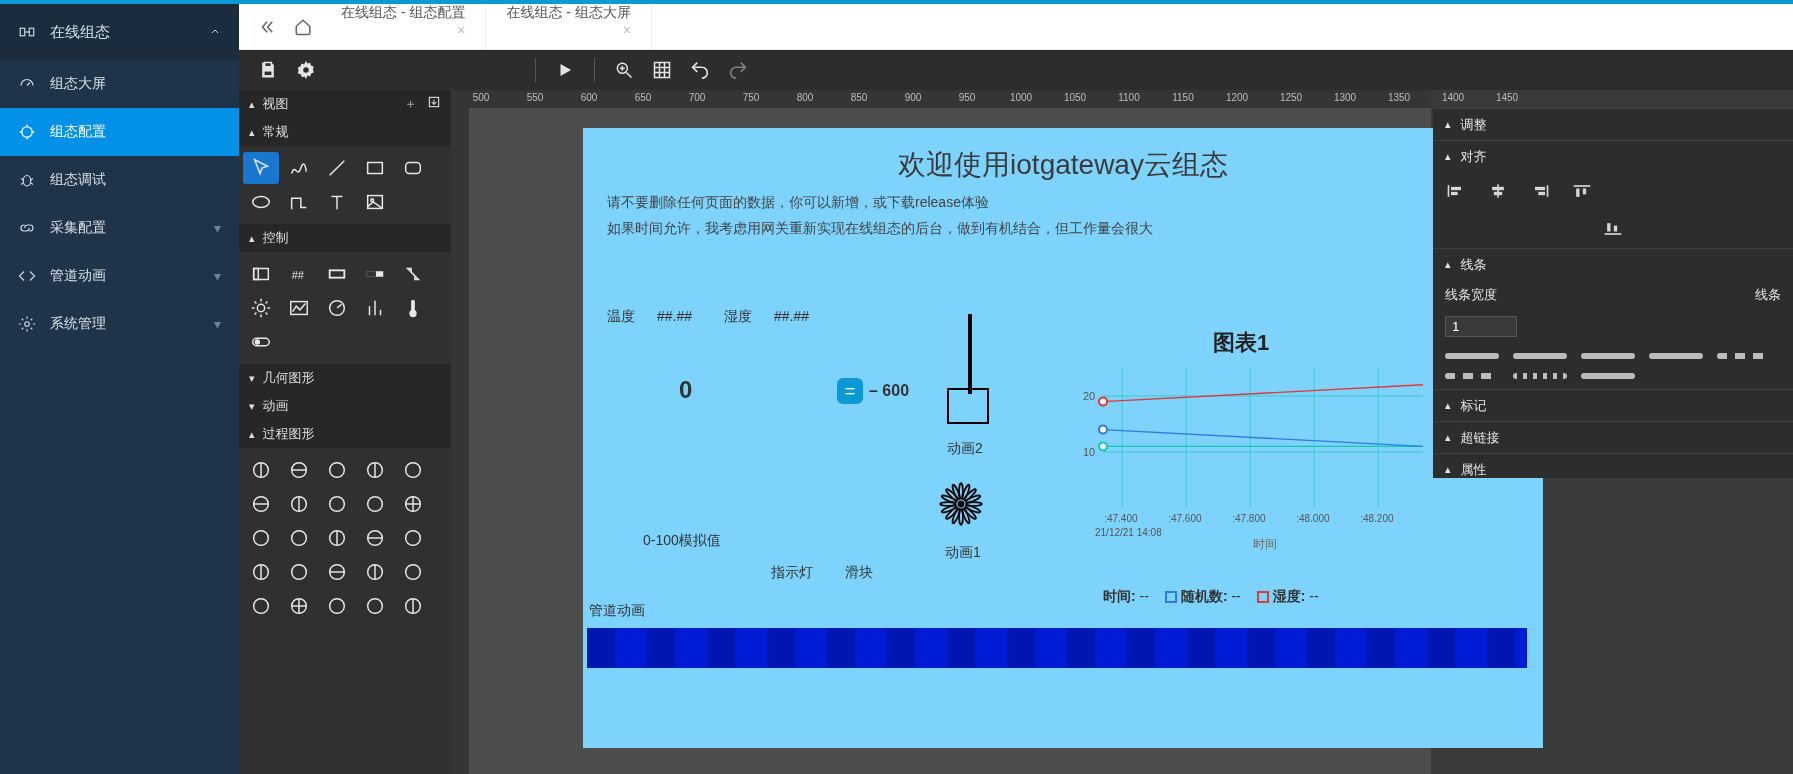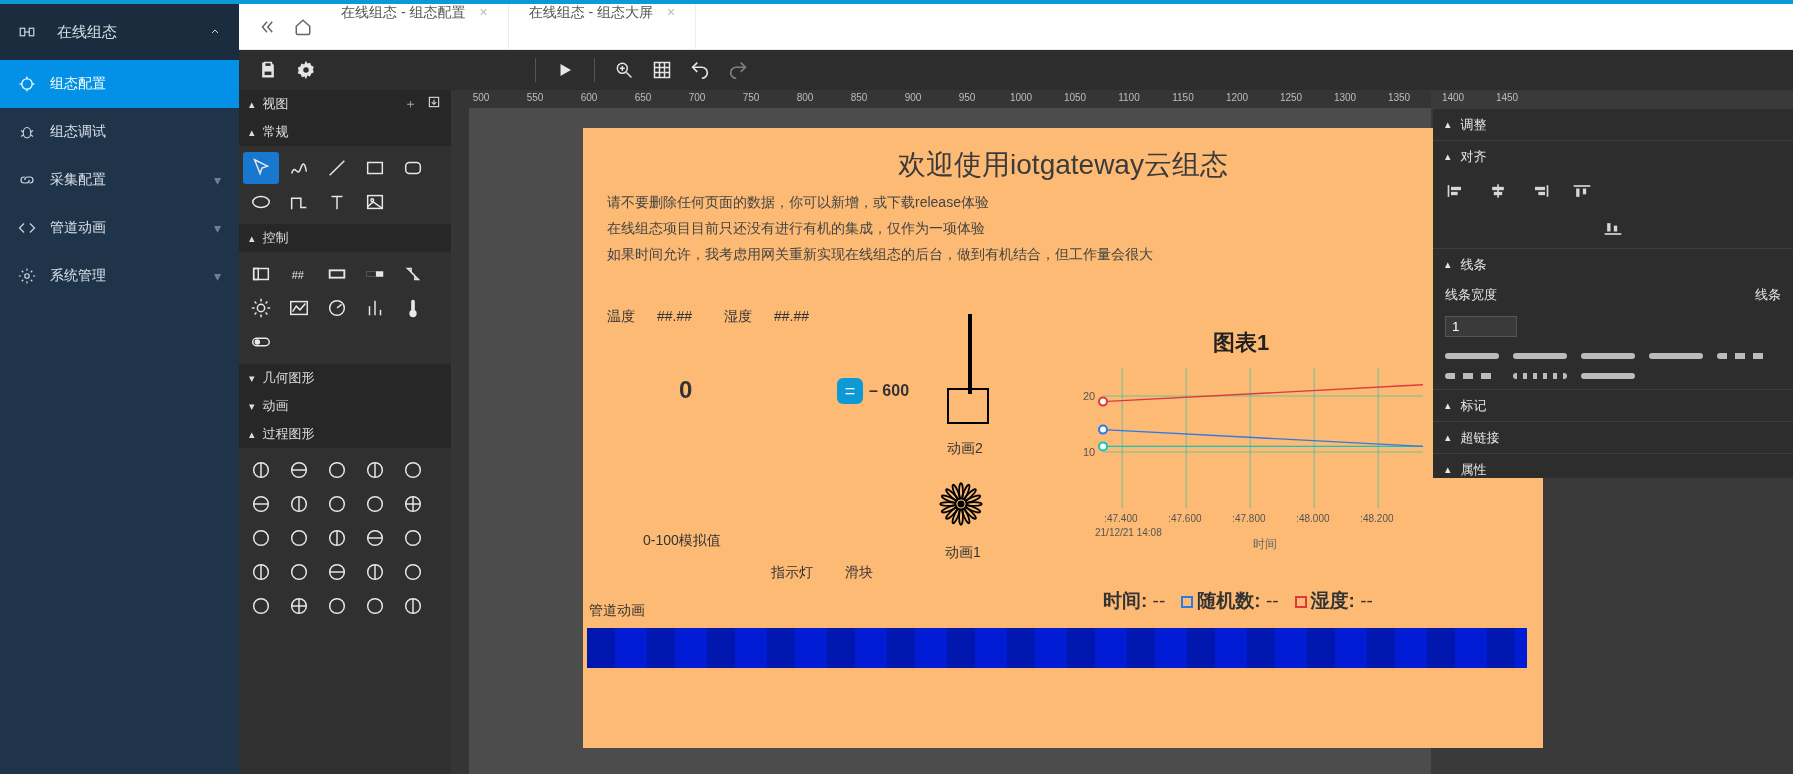--- a/index.html
+++ b/index.html
@@ -8,40 +8,39 @@
 .topbar { height: 4px; background: #0d99d6; }
 
 
 .nav {
   position: absolute; left: 0; top: 4px; width: 239px; height: 770px;
   background: #203449; color: #d7e0e8; z-index: 10;
 }
 .nav-head {
   display: flex; align-items: center; height: 56px; padding: 0 18px; font-size: 15px;
   background: #1a2c3e;
-  gap: 7px;
 }
 .nav-head .chev { margin-left: auto; }
 .nav-item {
   display: flex; align-items: center; height: 48px; padding: 0 18px; font-size: 14px; cursor: pointer;
 }
 .nav-item.selected { background: #0291e6; color: #fff; }
 .nav-item .chev { margin-left: auto; color: #6a8299; }
 .nav-icon { width: 18px; height: 18px; margin-right: 14px; display:inline-flex; align-items:center; justify-content:center; }
 .nav-icon svg { width:18px; height:18px; stroke:#c9d6e2; fill:none; stroke-width:1.6; }
 .nav-item.selected .nav-icon svg { stroke:#fff; }
 
 
 .tabs {
   position: absolute; left: 239px; top: 4px; height: 46px; width: 1554px;
   background: #fff; border-bottom: 1px solid #e6e6e6; display:flex; align-items:center;
   padding-left: 10px; font-size: 14px; color:#555;
 }
 .tabs .iconbtn { width:36px; height:36px; display:flex; align-items:center; justify-content:center; cursor:pointer; }
-.tabs .tab { padding: 0 20px; height:46px; display:flex; align-items:flex-start; border-right:1px solid #eee; cursor:pointer; }
+.tabs .tab { padding: 0 20px; height:46px; display:flex; align-items:flex-end; border-right:1px solid #eee; cursor:pointer;flex-direction:column; }
 .tabs .tab .x { margin-left: 14px; color:#bbb; }
 
 
 .editor-toolbar {
   position:absolute; left:239px; top:50px; width:1554px; height:40px; background:#2d2d2d;
   display:flex; align-items:center; padding:0 10px; color:#e5e5e5;
 }
 .editor-toolbar .tbtn { width:38px; height:32px; display:flex; align-items:center; justify-content:center; cursor:pointer; }
 .editor-toolbar .divider { width:1px; height:24px; background:#555; margin:0 10px; }
 
@@ -73,41 +72,41 @@
 }
 .ruler-h {
   position:absolute; left:0; top:0; width:100%; height:18px; background:#353535; color:#bdbdbd;
   font-size:10px;
 }
 .ruler-h span { position:absolute; top:2px; transform:translateX(-50%); }
 .ruler-v {
   position:absolute; left:0; top:18px; width:18px; height:calc(100% - 18px); background:#353535;
 }
 .canvas {
-  position:absolute; left:132px; top:38px; width:960px; height:620px; background:#fdba74; color:#333;
+  position:absolute; left:132px; top:38px; width:960px; height:620px; background:#7dd3fc; color:#333;
 }
 .canvas h1 { text-align:center; font-size:28px; font-weight:400; padding:18px 0 6px; color:#3b3b3b; }
 .canvas p { padding:4px 24px; font-size:14px; color:#444; }
 .canvas .lbl { font-size:14px; color:#333; }
 
 .slider-widget {
   position:absolute; left:254px; top:250px; display:flex; align-items:center; gap:6px;
 }
 .slider-widget .knob { width:26px; height:26px; border-radius:6px; background:#0d99d6; display:flex; align-items:center; justify-content:center; color:#fff; font-size:18px; }
 
 .anim-box { position:absolute; left:362px; top:186px; width:50px; height:120px; }
 .anim-box .stick { position:absolute; left:23px; top:0; width:4px; height:80px; background:#000; }
 .anim-box .sq { position:absolute; left:2px; top:74px; width:42px; height:36px; border:2px solid #000; }
 
 .fan { position:absolute; left:352px; top:350px; width:52px; height:52px; }
 .fan svg { width:52px; height:52px; }
 
 .chart { position:absolute; left:490px; top:200px; width:420px; height:250px; }
 .chart-title { position:absolute; left:140px; top:0; font-size:22px; font-weight:700; color:#222; }
-.legend { position:absolute; left:520px; top:460px; font-size:19px; display:flex; gap:16px; align-items:center; }
+.legend { position:absolute; left:520px; top:460px; font-size:14px; display:flex; gap:16px; align-items:center; }
 .legend .sw { display:inline-block; width:12px; height:12px; border:2px solid; vertical-align:middle; margin-right:4px; }
 
 .pipe { position:absolute; left:4px; top:500px; width:940px; height:40px; background:#001cd5;
   background-image: repeating-linear-gradient(90deg, rgba(0,0,0,0.18) 0 28px, rgba(0,0,0,0) 28px 60px);
 }
 
 
 .props {
   position:absolute; right:0; top:108px; width:360px; height:370px; background:#2d2d2d; color:#e5e5e5;
   font-size:13px; z-index:50;
@@ -140,20 +139,29 @@
           <rect x="15" y="7" width="6" height="10"></rect>
           <line x1="9" y1="12" x2="15" y2="12"></line>
         </svg>
     </span>
     <span>在线组态</span>
     <span class="chev">
       <svg width="12" height="12" viewBox="0 0 24 24" class="iconstroke">
           <polyline points="6 14 12 8 18 14"></polyline>
         </svg>
     </span>
+  </div>
+  <div class="nav-item">
+    <span class="nav-icon">
+        <svg viewBox="0 0 24 24">
+          <path d="M4 14a8 8 0 0 1 16 0"></path>
+          <line x1="12" y1="14" x2="16" y2="10"></line>
+        </svg>
+      </span>
+    <span>组态大屏</span>
   </div>
   <div class="nav-item selected">
     <span class="nav-icon">
         <svg viewBox="0 0 24 24">
           <circle cx="12" cy="12" r="7"></circle>
           <line x1="12" y1="2" x2="12" y2="6"></line>
           <line x1="12" y1="18" x2="12" y2="22"></line>
           <line x1="2" y1="12" x2="6" y2="12"></line>
           <line x1="18" y1="12" x2="22" y2="12"></line>
         </svg>
@@ -605,21 +613,20 @@
       <span style="left: 894px;">1300</span>
       <span style="left: 948px;">1350</span>
       <span style="left: 1002px;">1400</span>
       <span style="left: 1056px;">1450</span>
     </div>
   <div class="ruler-v"></div>
 
   <div class="canvas">
     <h1>欢迎使用iotgateway云组态</h1>
     <p>请不要删除任何页面的数据，你可以新增，或下载release体验</p>
-    <p>在线组态项目目前只还没有进行有机的集成，仅作为一项体验</p>
     <p>如果时间允许，我考虑用网关重新实现在线组态的后台，做到有机结合，但工作量会很大</p>
 
     <div style="position:absolute; left:24px; top:180px; display:flex; gap:22px;">
       <span class="lbl">温度</span>
       <span class="lbl">##.##</span>
       <span class="lbl" style="margin-left:10px">湿度</span>
       <span class="lbl">##.##</span>
     </div>
 
     <div style="position:absolute; left:96px; top:248px; font-size:24px; font-weight:700;">0</div>

